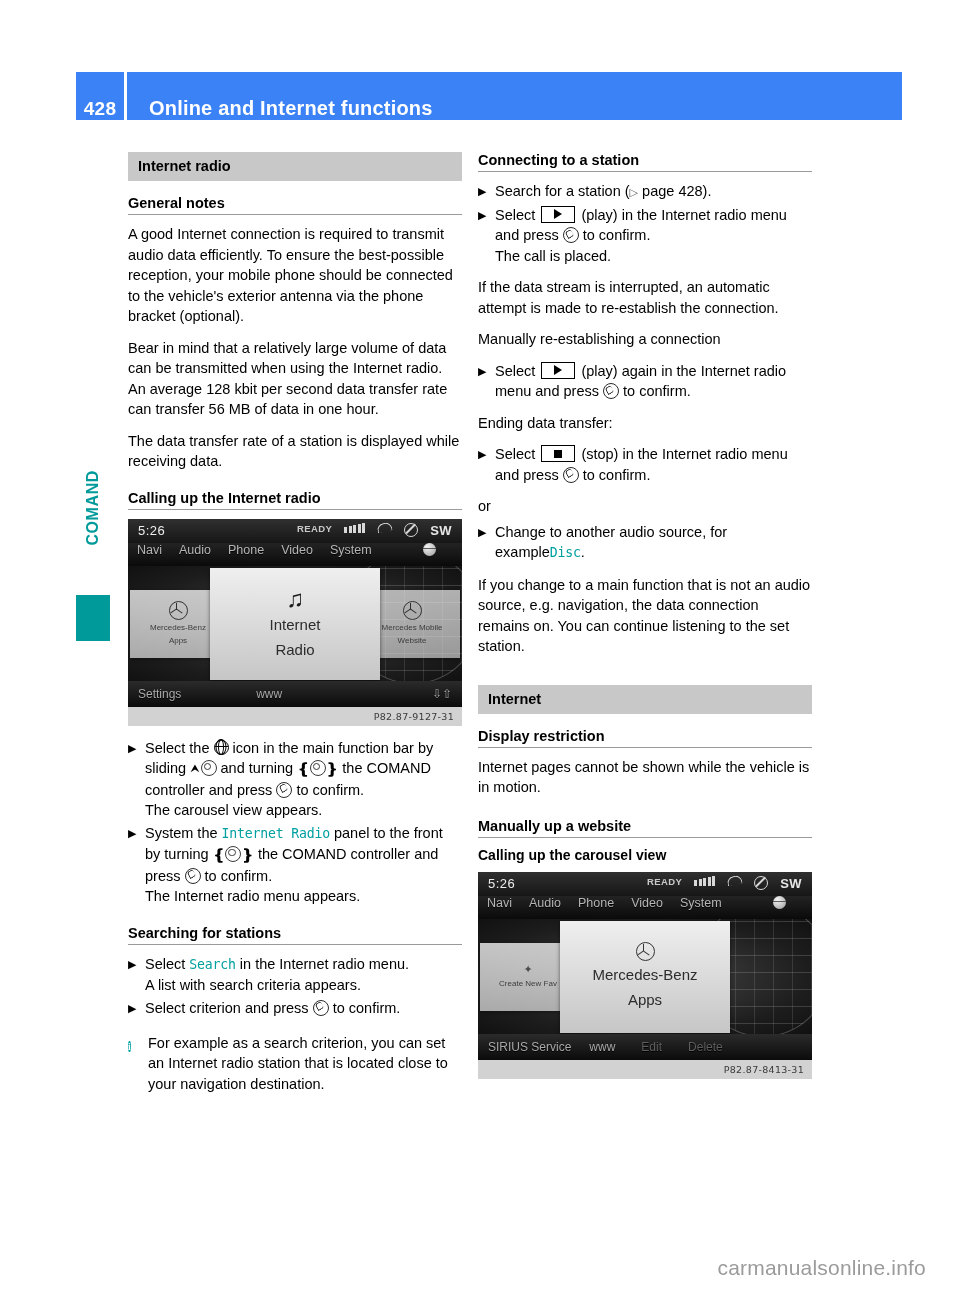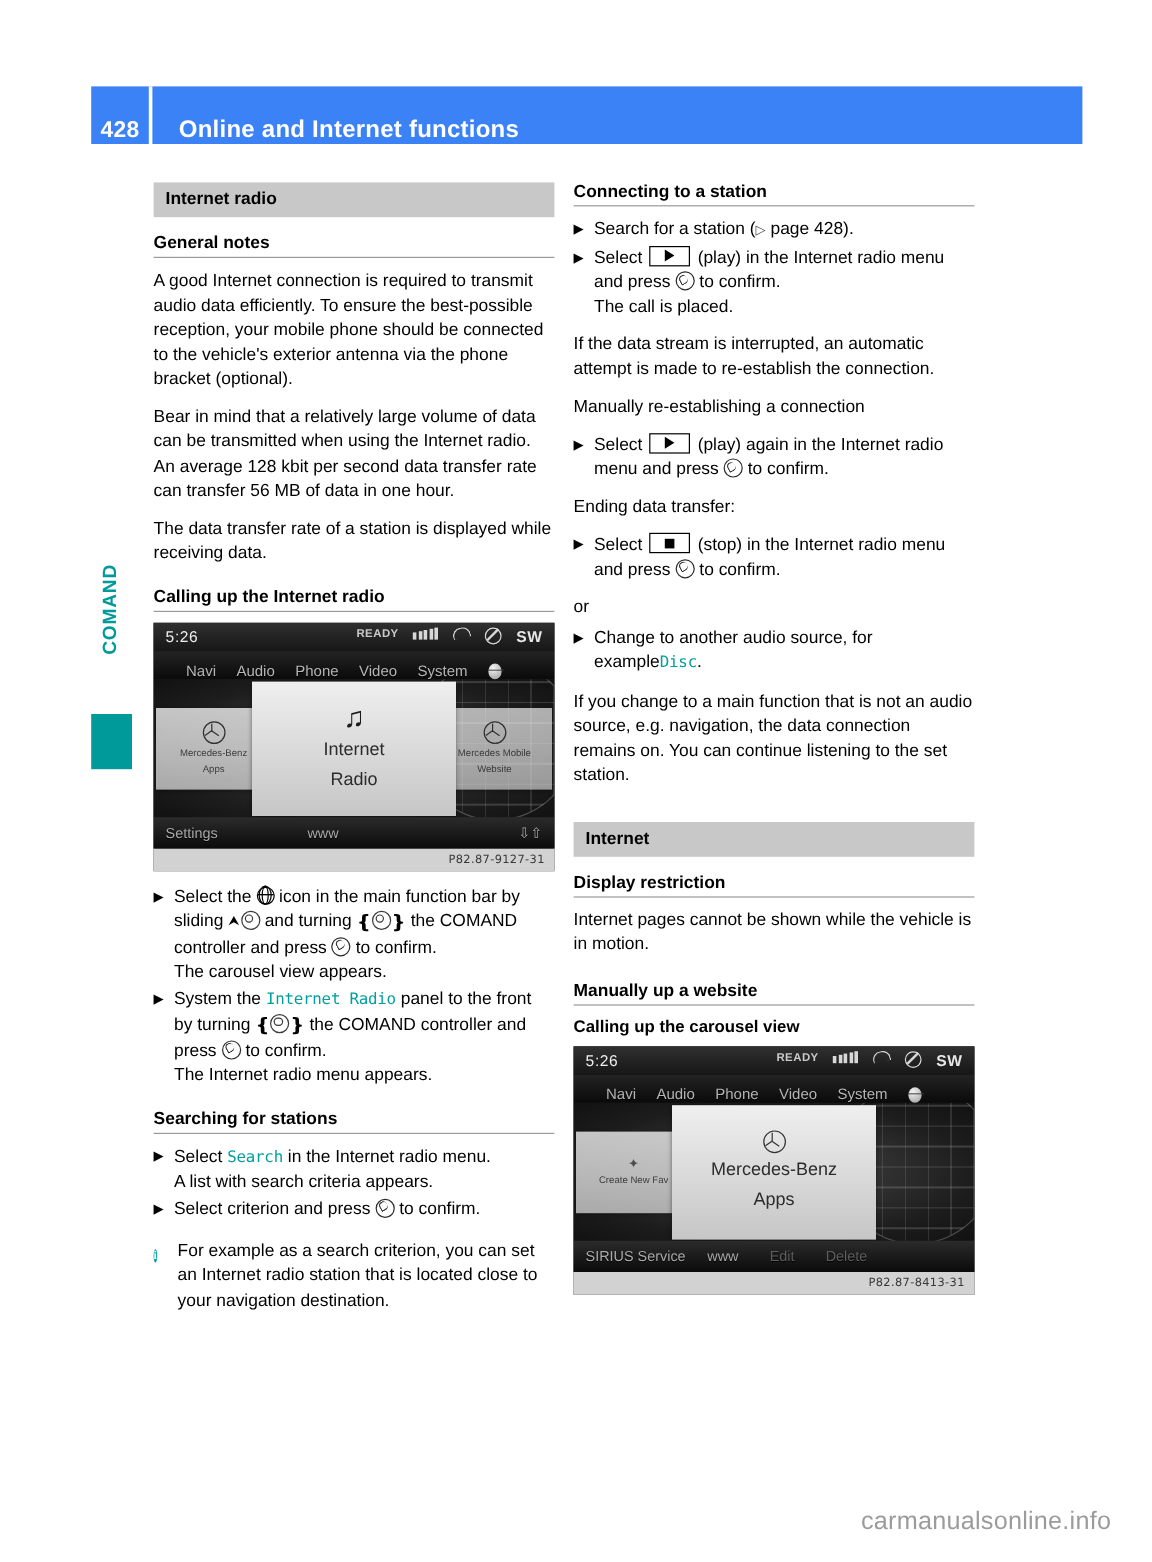--- a/index.html
+++ b/index.html
@@ -335,22 +335,22 @@
     background:#d8d8d8;
     transform: rotate(-45deg);
   }
   .sw-label { font-size: 13px; font-weight: bold; color: #e6e6e6; }
 
   
   .cmd-menubar {
     height: 23px;
     background: linear-gradient(#232323, #0a0a0a);
     display: flex;
-    align-items: flex-end;
-    padding: 0 27px;
+    align-items: flex-start;
+    padding: 0 9px;
     position: relative;
     z-index: 5;
   }
   .cmd-menubar span {
     color: #b5b5b5;
     font-size: 12.5px;
     margin-right: 17px;
     text-shadow: 0 1px 0 #000;
   }
   .cmd-globe-btn {

